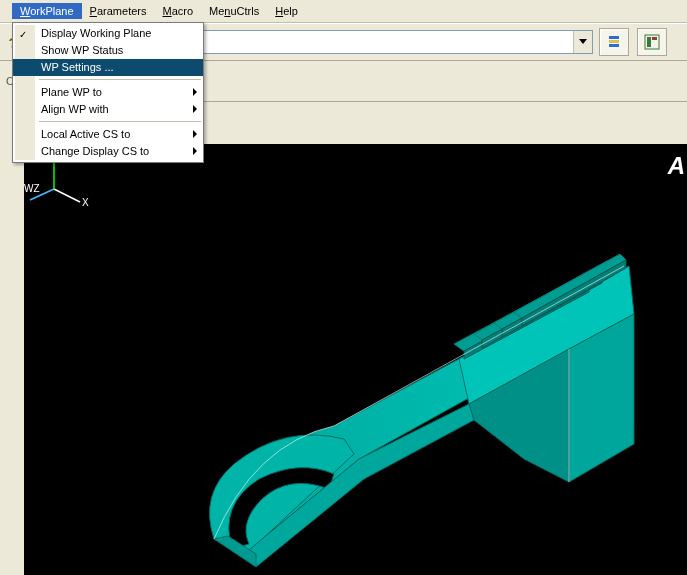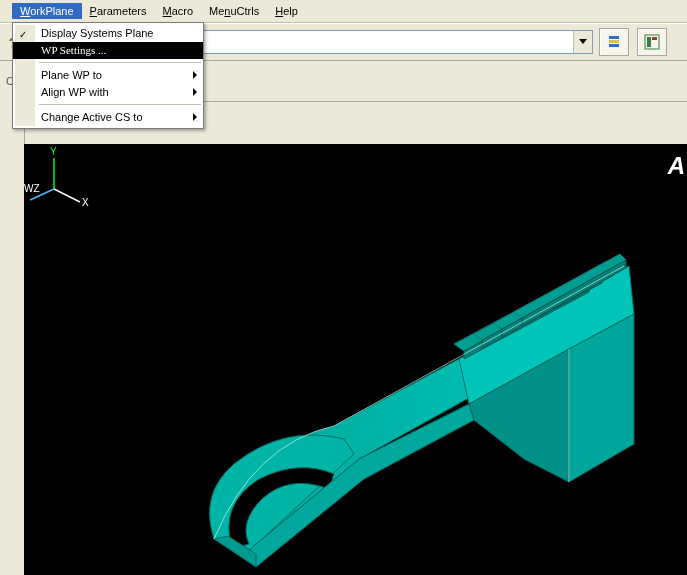--- a/index.html
+++ b/index.html
@@ -140,23 +140,22 @@
   .dropdown .item {
     position: relative;
     height: 17px;
     line-height: 17px;
     padding-left: 28px;
     padding-right: 16px;
     cursor: default;
     white-space: nowrap;
   }
   .dropdown .item.highlight {
-    background: #000000;
+    background: #0c4a6e;
     color: #fff;
-    font-family: Liberation Serif, serif;
   }
   .dropdown .sep {
     height: 1px;
     margin: 3px 2px 3px 26px;
     border-top: 1px solid #c0c0b0;
   }
   .dropdown .check {
     position: absolute;
     left: 6px;
     top: 1px;
@@ -274,37 +273,44 @@
   <span style="color:#555;">C</span>
 </div>
 
 <div class="left-gutter"></div>
 
 <div class="dropdown">
   <div class="sidebar"></div>
 
   <div class="item">
     <span class="check">✓</span>
-    <span>Display Systems Plane</span>
+    <span>Display Working Plane</span>
+  </div>
+  <div class="item">
+    <span>Show WP Status</span>
   </div>
   <div class="item highlight">
     <span>WP Settings  ...</span>
   </div>
   <div class="sep"></div>
   <div class="item">
     <span>Plane WP to</span>
     <span class="arrow"></span>
   </div>
   <div class="item">
     <span>Align WP with</span>
     <span class="arrow"></span>
   </div>
   <div class="sep"></div>
   <div class="item">
-    <span>Change Active CS to</span>
+    <span>Local Active CS to</span>
+    <span class="arrow"></span>
+  </div>
+  <div class="item">
+    <span>Change Display CS to</span>
     <span class="arrow"></span>
   </div>
 </div>
 
 <div class="viewport">
   <span class="logo-frag">A</span>
 
   <svg width="663" height="431">
     <defs>
       <linearGradient id="topShade" x1="0" y1="0" x2="1" y2="0">

